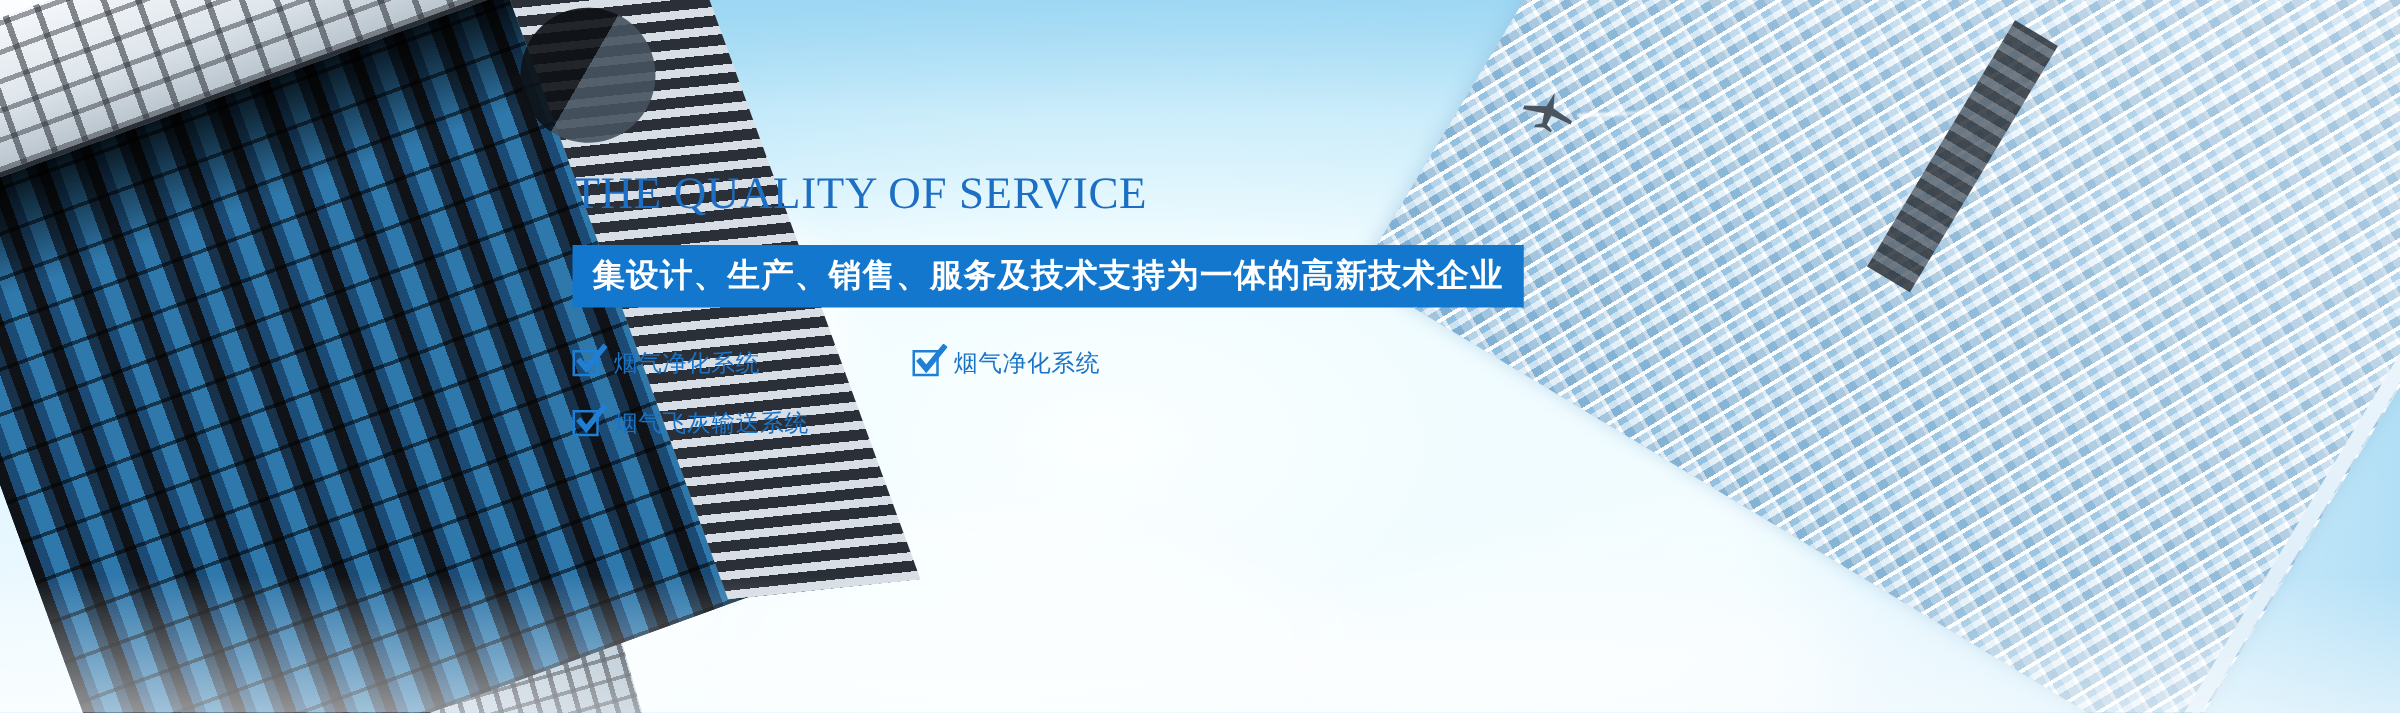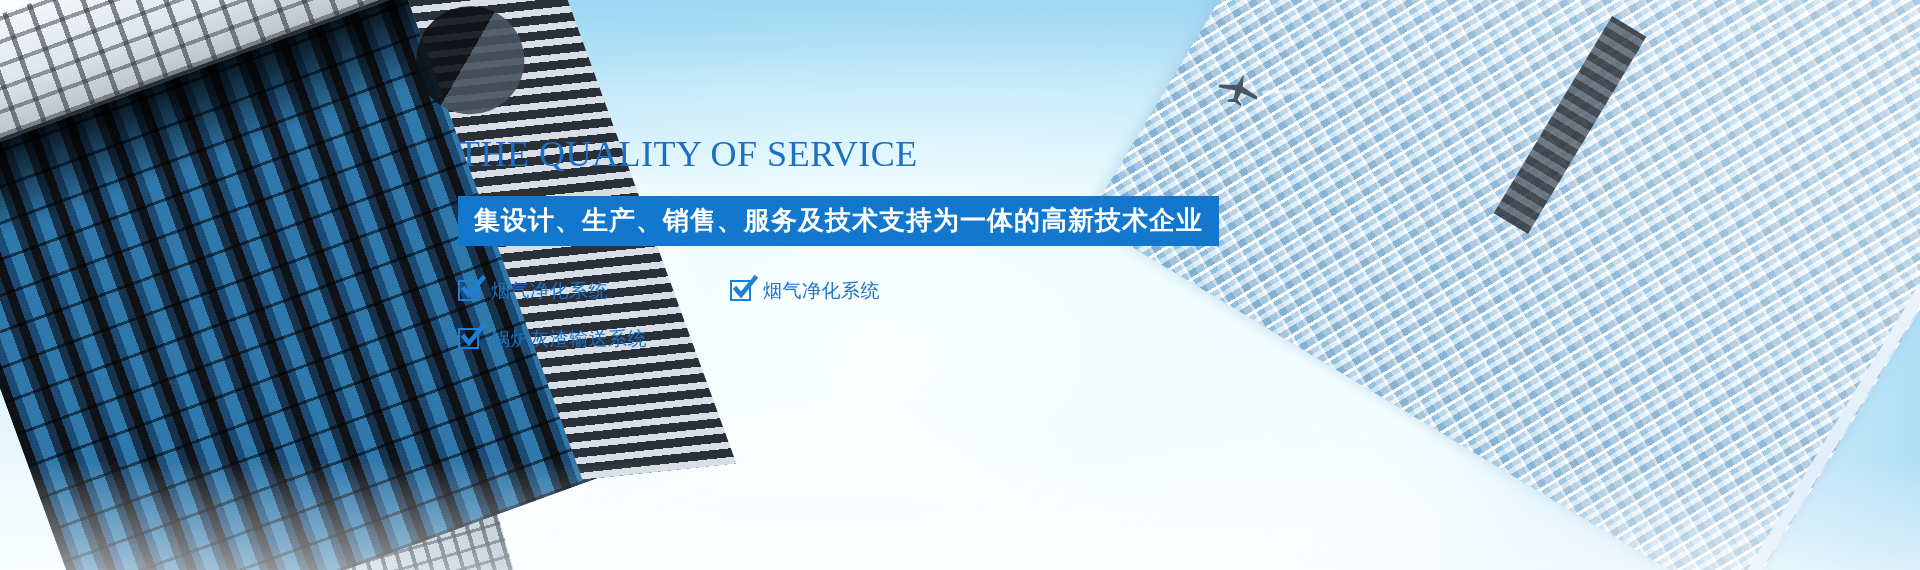--- a/index.html
+++ b/index.html
@@ -296,20 +296,20 @@
         </span>
         <span class="feature-label">烟气净化系统</span>
       </div>
 
       <div class="feature">
         <span class="check-box">
           <svg width="26" height="26" viewBox="0 0 26 26">
             <path d="M4 14 L9 20 L23 3" stroke="#1e7fd4" stroke-width="4.5" fill="none" stroke-linecap="square"></path>
           </svg>
         </span>
-        <span class="feature-label">锅炉灰渣输送系统</span>
+        <span class="feature-label">烟气飞灰输送系统</span>
       </div>
 
     </div>
   </div>
 
   <div class="bottom-haze"></div>
 </div>
 
 </body></html>

